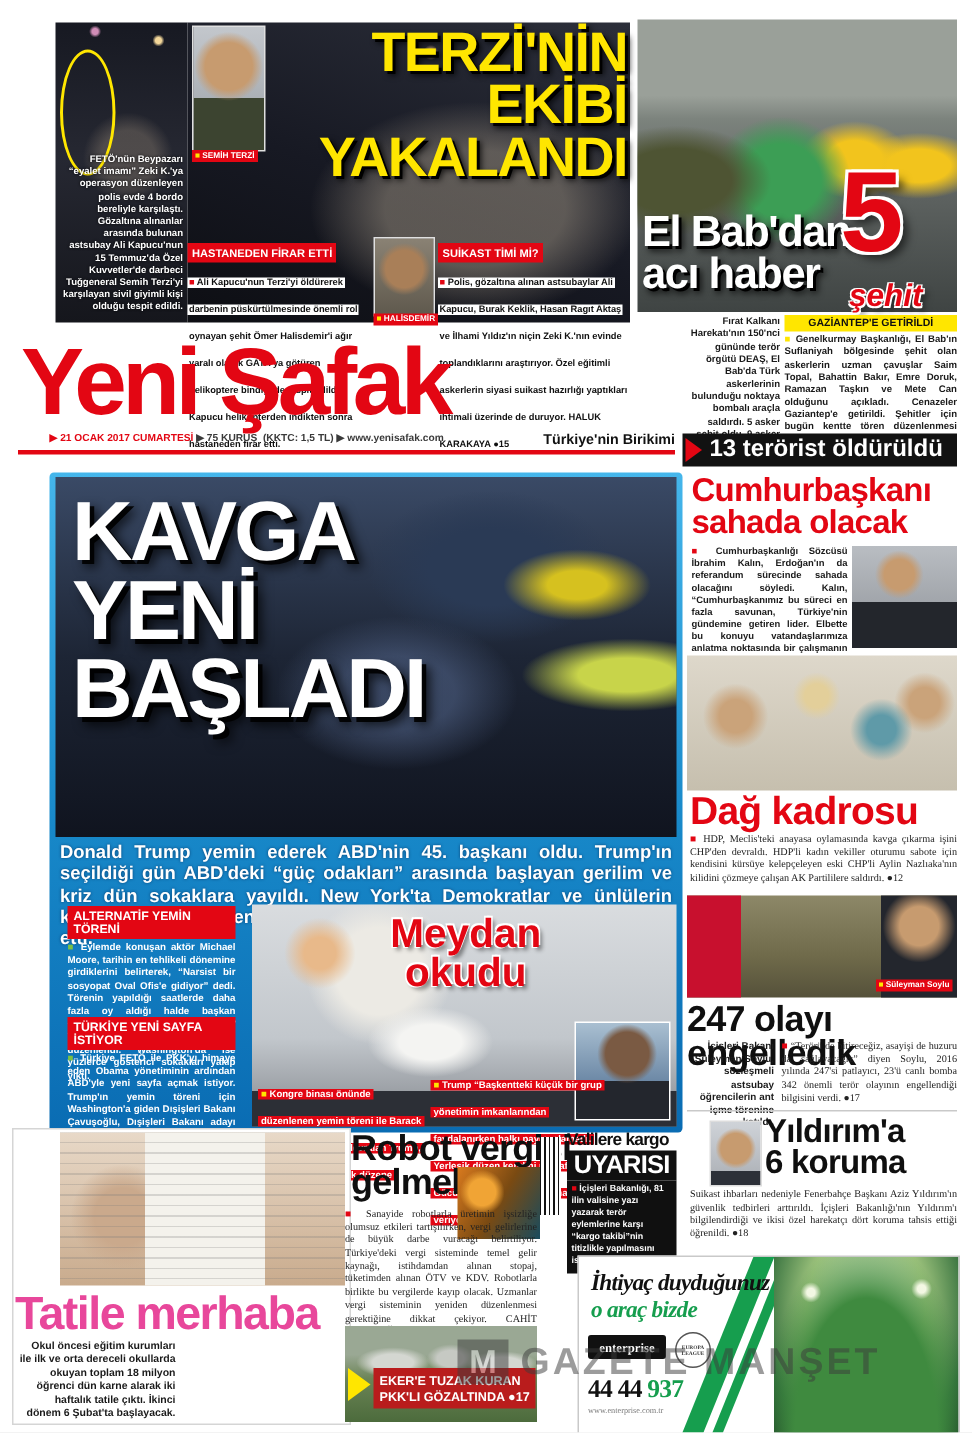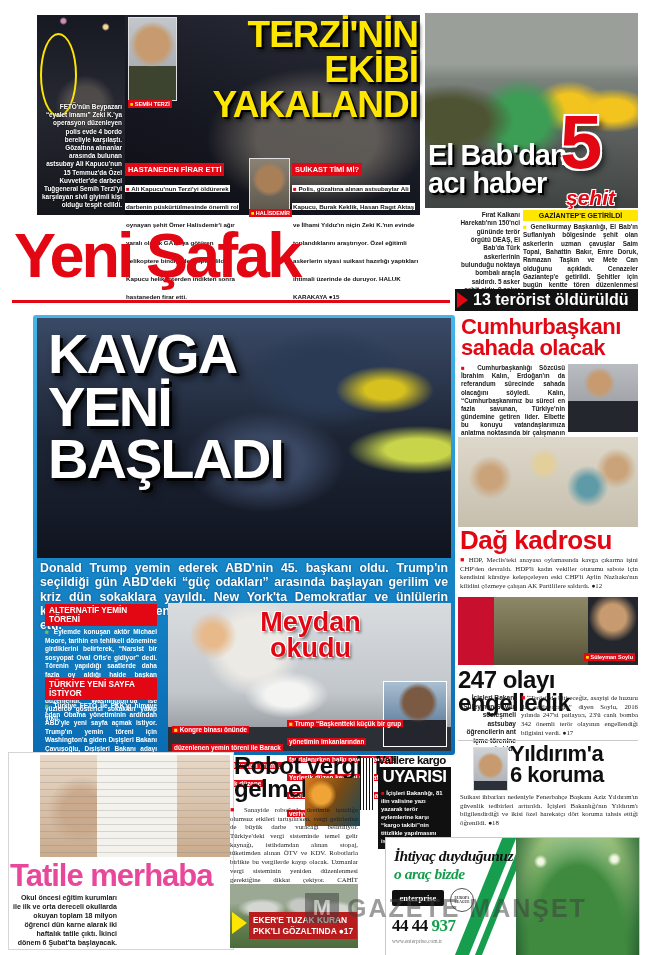--- a/index.html
+++ b/index.html
@@ -204,20 +204,26 @@
   <div class="abs" style="left:523px;top:210px;width:115px;">
     <div class="label-yellow">GAZİANTEP'E GETİRİLDİ</div>
     <div class="t-dark-tiny b-yellow" style="margin-top:2px;font-weight:700;text-align:justify;">Genelkurmay Başkanlığı, El Bab'ın Suflaniyah bölgesinde şehit olan askerlerin uzman çavuşlar Saim Topal, Bahattin Bakır, Emre Doruk, Ramazan Taşkın ve Mete Can olduğunu açıkladı. Cenazeler Gaziantep'e getirildi. Şehitler için bugün kentte tören düzenlenmesi bekleniyor. ●16</div>
   </div>
   <div class="abs bar-black" style="left:455px;top:289px;width:183px;height:22px;">
     <span class="tri-red"></span>
     <span>13 terörist öldürüldü</span>
   </div>
 
   <div class="abs masthead" style="left:14px;top:224px;">Yeni Şafak</div>
+  <div class="abs mh-info" style="left:33px;top:288px;width:417px;display:flex;">
+    <span class="mh-date">▶ 21 OCAK 2017 CUMARTESİ</span>
+    <span style="white-space:pre;"> ▶ 75 KURUŞ  (KKTC: 1,5 TL)</span>
+    <span style="white-space:pre;"> ▶ www.yenisafak.com</span>
+    <span class="mh-slogan" style="margin-left:auto;">Türkiye'nin Birikimi</span>
+  </div>
   <div class="abs rule-red" style="left:12px;top:300px;width:438px;"></div>
 
   <div class="abs" style="left:33px;top:315px;width:422px;height:440px;background:linear-gradient(180deg,#45b6eb,#1787c8 55%,#0a6cb3);border-radius:3px;"></div>
 
   <div class="abs photo ph-kavga" style="left:37px;top:318px;width:414px;height:240px;"></div>
   <div class="abs kavga pre" style="left:48px;top:328px;">KAVGA
 YENİ
 BAŞLADI</div>
 
   <div class="abs intro-white" style="left:40px;top:561px;width:408px;">Donald Trump yemin ederek ABD'nin 45. başkanı oldu. Trump'ın seçildiği gün ABD'deki “güç odakları” arasında başlayan gerilim ve kriz dün sokaklara yayıldı. New York'ta Demokratlar ve ünlülerin katıldığı gösteri düzenlendi. Eylemciler “100 gün sürecek direniş” ilan etti.</div>

